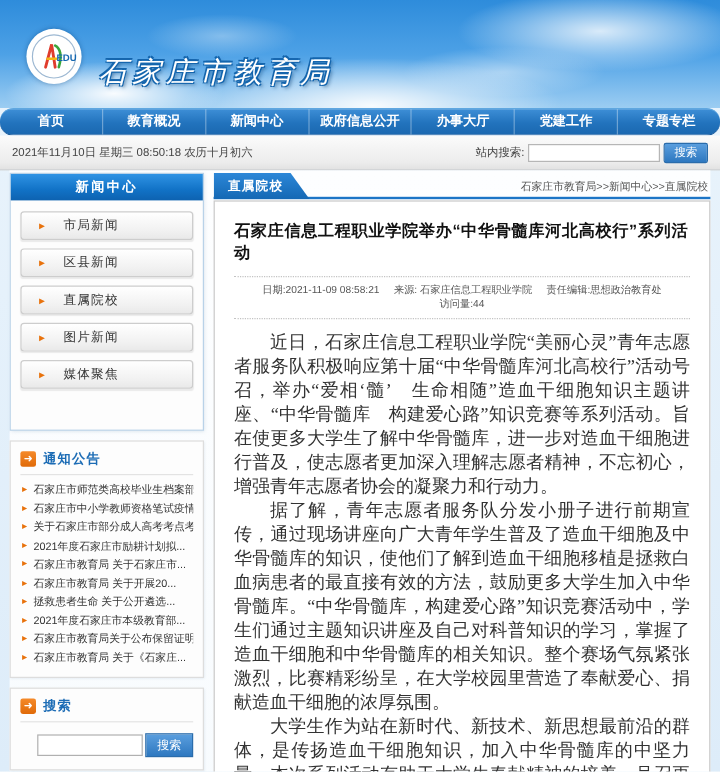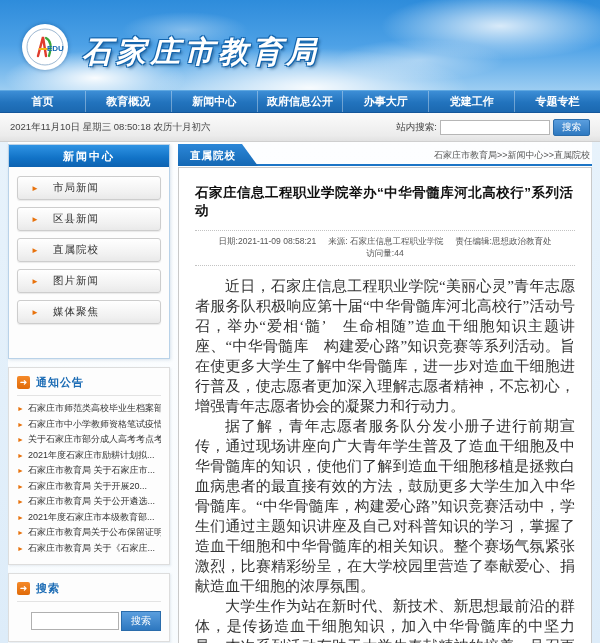--- a/index.html
+++ b/index.html
@@ -20,30 +20,30 @@
       radial-gradient(ellipse 90px 26px at 185px 30px, rgba(255,255,255,.35), rgba(255,255,255,0) 70%),
       linear-gradient(180deg,#2e8cdb 0%,#4da1e6 50%,#9ccdf2 100%);
   }
   .logo-badge {
     position:absolute; left:22px; top:24px; width:46px; height:46px;
     background:#fff; border-radius:50%;
     box-shadow:0 0 4px rgba(0,60,120,.45);
     display:flex; align-items:center; justify-content:center;
   }
   .site-title {
-    position:absolute; left:82px; top:32px;
-    font-size:30px; font-weight:bold; font-style:italic; letter-spacing:4px;
+    position:absolute; left:82px; top:44px;
+    font-size:24px; font-weight:normal; font-style:italic; letter-spacing:4px;
     color:#ffffff;
     text-shadow:1px 1px 0 #1465ad, -1px -1px 0 #1465ad, 1px -1px 0 #1465ad, -1px 1px 0 #1465ad, 2px 2px 3px rgba(10,60,110,.6);
   }
   
   .topnav {
     height:23px; display:flex;
     background:linear-gradient(180deg,#3d8ed6 0%,#2273bd 55%,#1b68b0 100%);
-    border-top:1px solid #5fa7e0; border-bottom:1px solid #14569a;
+    border-top:1px solid #5fa7e0; border-bottom:1px solid #14569a;border-radius:11px;
   }
   .topnav .nav-item {
     flex:1; text-align:center; line-height:21px;
     color:#fff; font-size:11px; font-weight:bold; cursor:pointer;
     border-left:1px solid rgba(255,255,255,.35);
   }
   .topnav .nav-item:first-child { border-left:none; }
   
   .infobar {
     height:29px; padding:0 10px;
@@ -237,21 +237,21 @@
         <li>
             <span class="b">►</span>
             <span>石家庄市教育局 关于石家庄市...</span>
           </li>
         <li>
             <span class="b">►</span>
             <span>石家庄市教育局 关于开展20...</span>
           </li>
         <li>
             <span class="b">►</span>
-            <span>石家庄市教育局 关于公开遴选...</span>
+            <span>拯救患者生命 关于公开遴选...</span>
           </li>
         <li>
             <span class="b">►</span>
             <span>2021年度石家庄市本级教育部...</span>
           </li>
         <li>
             <span class="b">►</span>
             <span>石家庄市教育局关于公布保留证明...</span>
           </li>
         <li>

